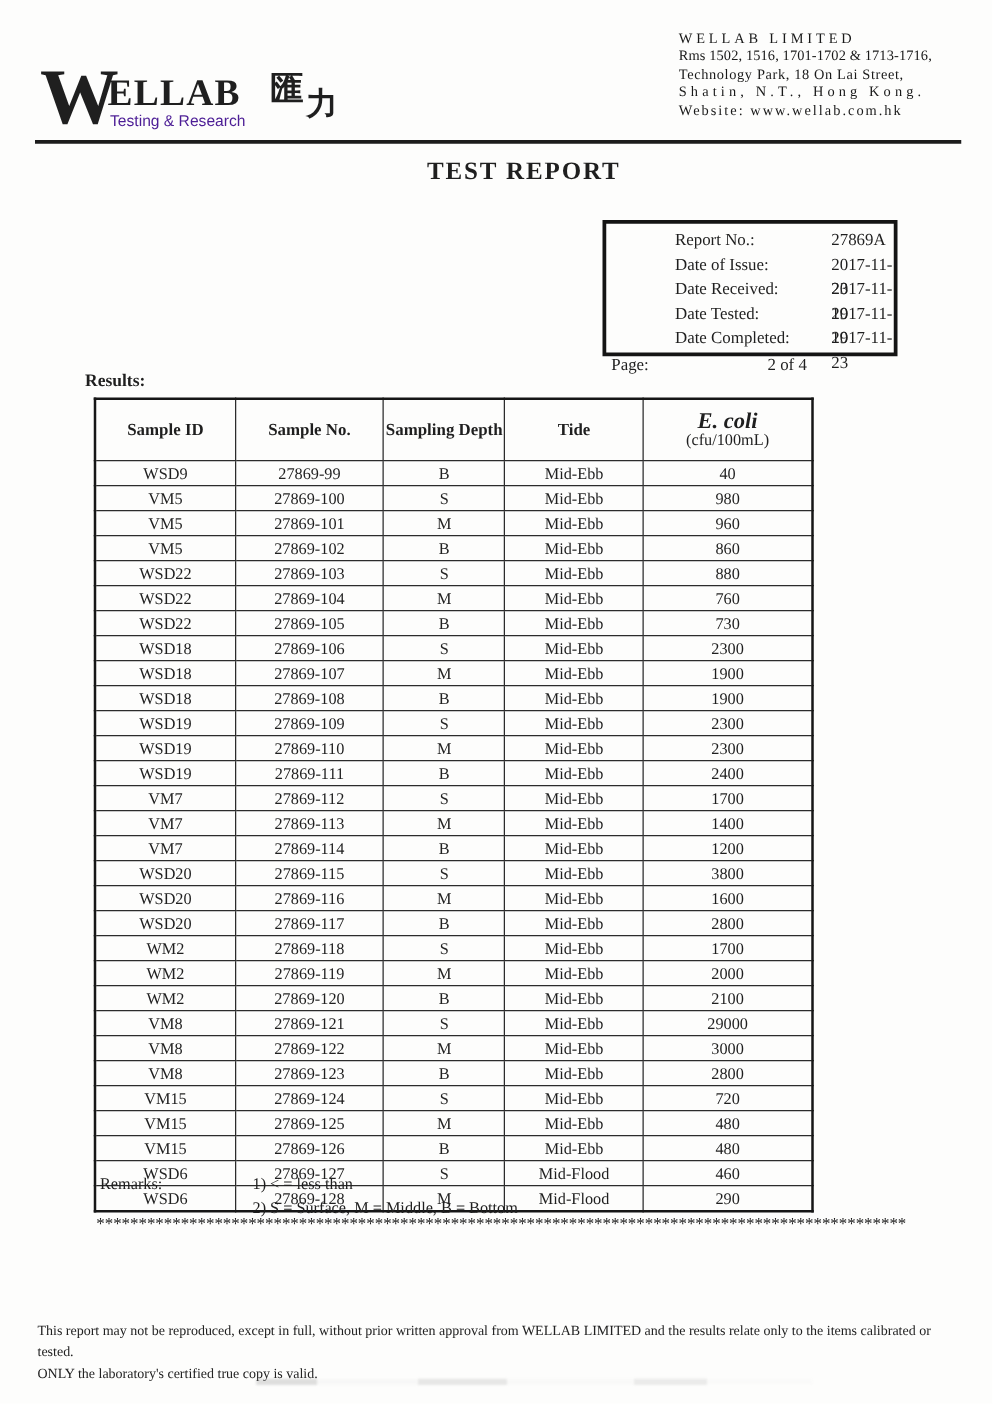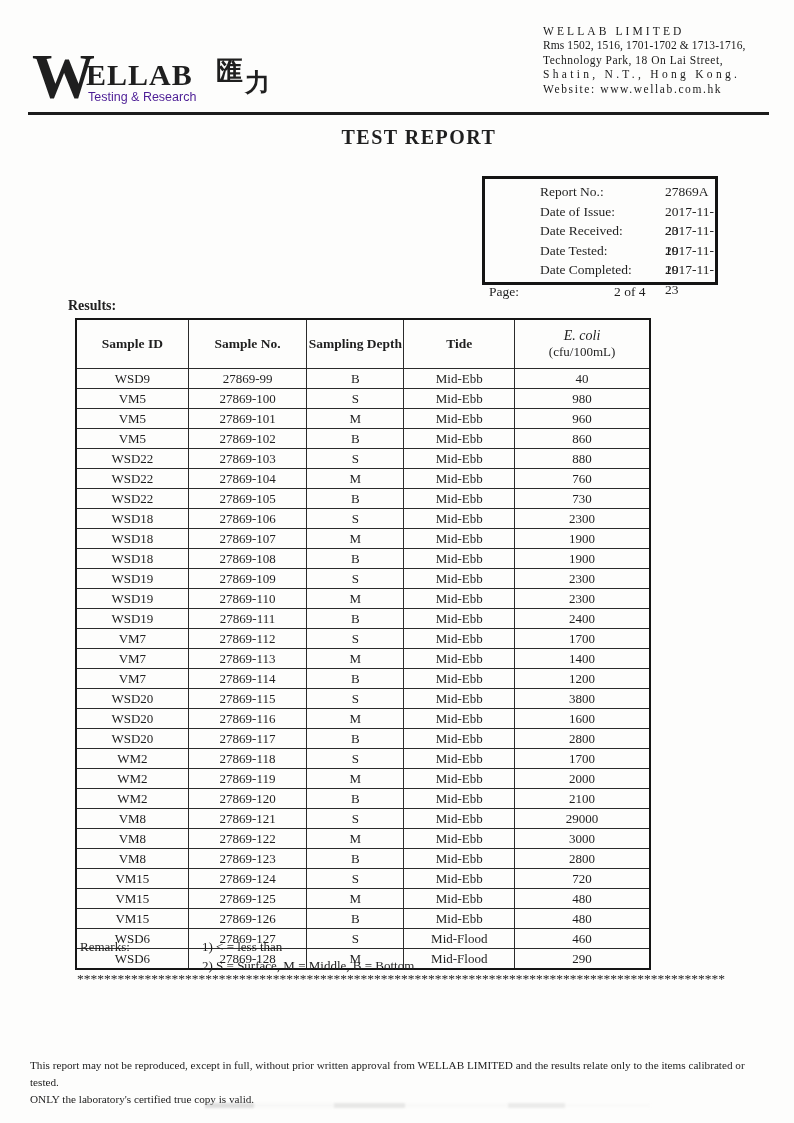--- a/index.html
+++ b/index.html
@@ -35,21 +35,21 @@
   .info-row { display:flex; height:19.6px; line-height:19.6px; font-size:13.5px;padding-left:48px; }
   .info-label { width:125px; padding-left:7px; }
   .info-value { flex:1; }
   .page-row { position:absolute; left:482px; top:282px; width:230px; display:flex; height:20px; line-height:20px; font-size:13.5px; }
 
   
   .results-label { position:absolute; left:68px; top:298px; font-size:14px; font-weight:700; }
   table.results { position:absolute; left:75px; top:318px; width:576px; border-collapse:collapse; border:2px solid #161616; }
   table.results th, table.results td { border:1px solid #2b2b2b; }
   table.results thead th { font-size:13.5px; font-weight:700; height:48px; text-align:center; vertical-align:middle; padding:0; line-height:16px; }
-  .ecoli-main { font-style:italic; font-weight:400; font-size:14px; display:block; }
+  .ecoli-main { font-style:italic; font-weight:700; font-size:18px; display:block; }
   .ecoli-sub { font-weight:400; font-size:13px; font-style:normal; display:block; }
   table.results tbody td { height:19px; line-height:19px; font-size:13px; text-align:center; padding:0; }
 
   
   .remarks { position:absolute; left:80px; top:938px; font-size:13px; line-height:18.5px; display:flex;gap:47px; }
   .remarks-label { width:75px; }
   .asterisks { position:absolute; left:77px; top:971px; width:648px; white-space:nowrap; overflow:hidden; font-size:13.5px; color:#1c1c1c; }
   .footer { position:absolute; left:30px; top:1057px; width:742px; font-size:11.2px; line-height:17px; color:#222; }
   .bottom-artifact {
     position:absolute; left:205px; top:1103px; width:445px; height:5px; opacity:.55; filter:blur(1px);

